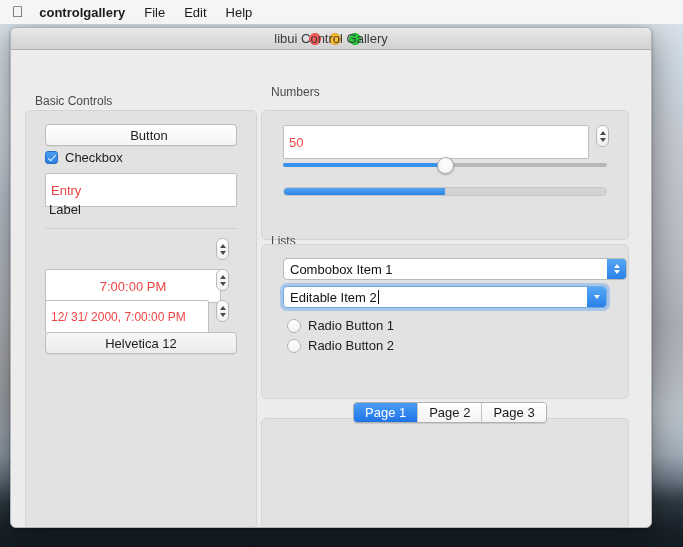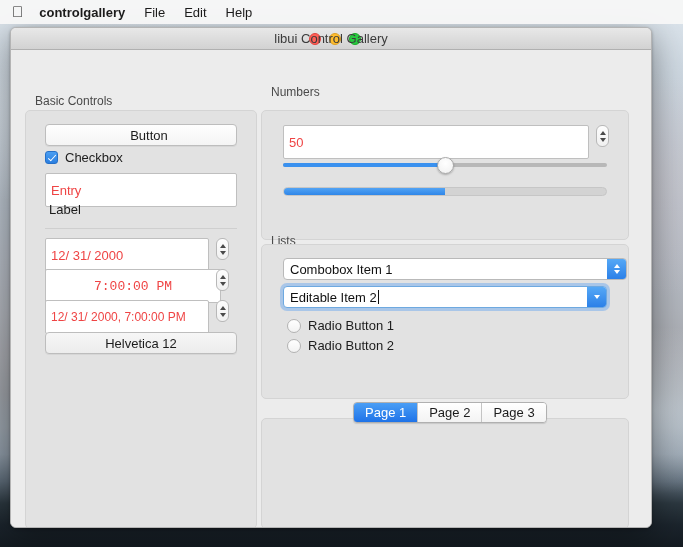--- a/index.html
+++ b/index.html
@@ -393,27 +393,26 @@
         <span class="cb-box"></span>
         <span>Checkbox</span>
       </div>
 
       <div class="text-field" style="left:34px; top:123px; width:192px;">Entry</div>
 
       <div style="position:absolute; left:38px; top:152px; font-size:13px; color:#1c1c1c;">Label</div>
 
       <div class="sep-line" style="left:34px; top:178px; width:192px;"></div>
 
-      <div class="text-field" style="left:34px; top:188px; width:164px;">12/ 31/ 2000</div>
       <div class="stepper" style="left:205px; top:188px;">
         <span class="arw up"></span>
         <span class="arw down"></span>
       </div>
 
-      <div class="text-field" style="left:34px; top:219px; width:176px; justify-content:center;font-family:Liberation Mono, monospace;">7:00:00 PM</div>
+      <div class="text-field" style="left:34px; top:219px; width:176px; justify-content:center;">7:00:00 PM</div>
       <div class="stepper" style="left:205px; top:219px;">
         <span class="arw up"></span>
         <span class="arw down"></span>
       </div>
 
       <div class="text-field" style="left:34px; top:250px; width:164px; font-size:12px;">12/ 31/ 2000,  7:00:00 PM</div>
       <div class="stepper" style="left:205px; top:250px;">
         <span class="arw up"></span>
         <span class="arw down"></span>
       </div>

